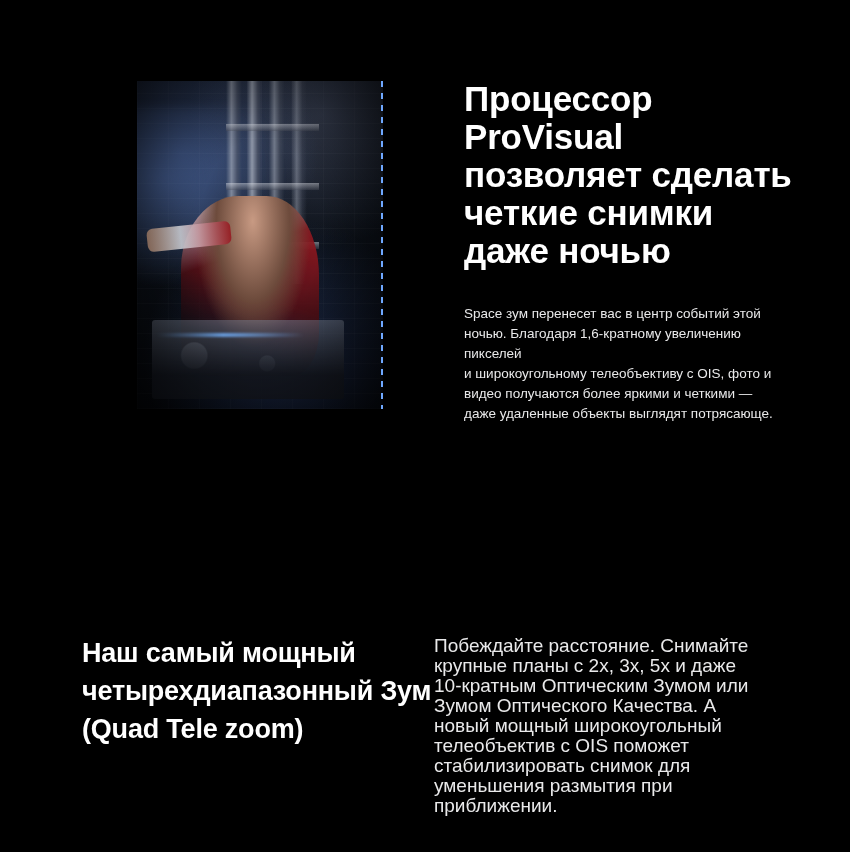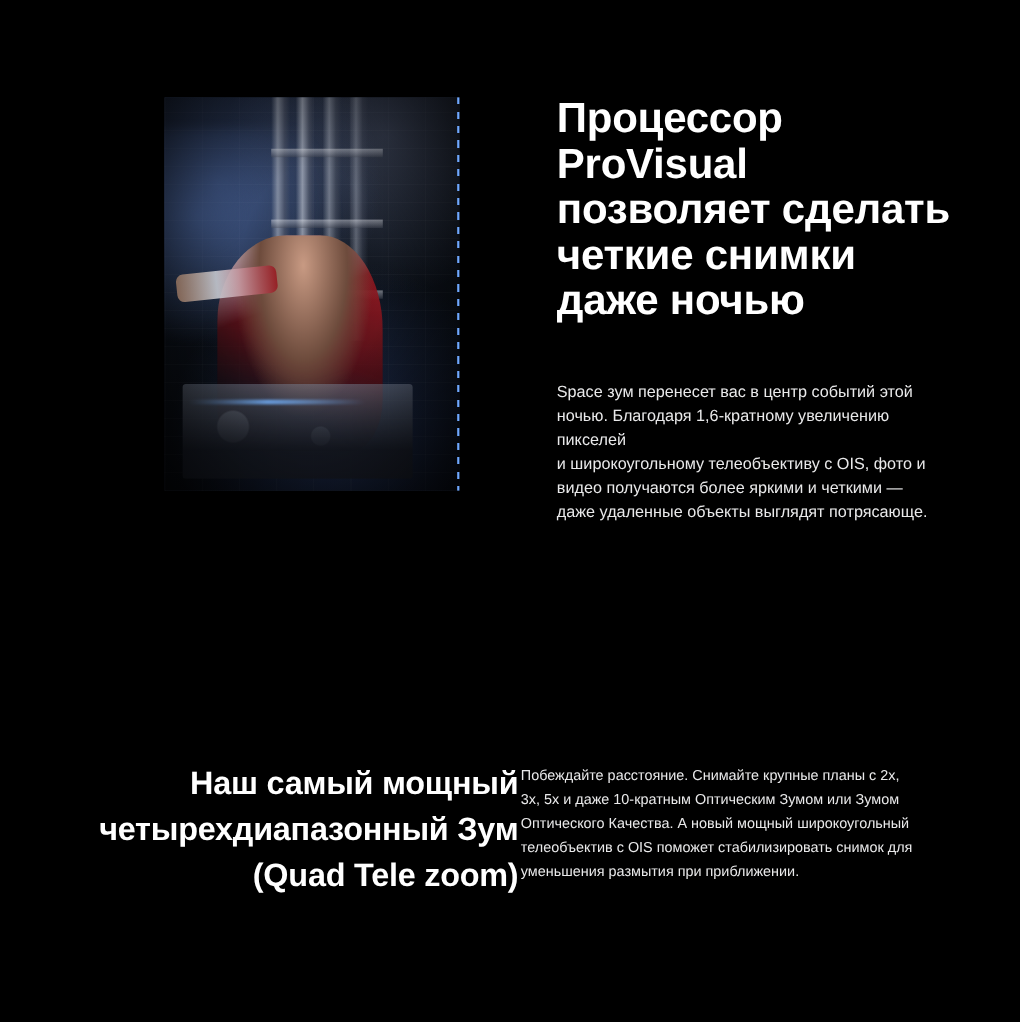--- a/index.html
+++ b/index.html
@@ -161,21 +161,21 @@
     margin: 0;
   }
   .body-copy {
     font-size: 13.5px;
     line-height: 20px;
     color: #e9e9ea;
     margin: 0;
     white-space: pre-line;
   }
   .copy-one .body-copy {
-    margin-top: 47px;
+    margin-top: 34px;
     width: 310px;
   }
 
   
   .section-two {
     position: absolute;
     left: 0;
     top: 626px;
     width: 850px;
   }
@@ -183,28 +183,27 @@
     position: absolute;
     left: 82px;
     top: 8px;
     width: 350px;
     font-weight: 700;
     font-size: 27px;
     line-height: 38px;
     letter-spacing: -0.2px;
     margin: 0;
     color: #ffffff;
-    text-align: right;
   }
   .copy-two {
     position: absolute;
     left: 434px;
     top: 10px;
     width: 334px;
-    font-size: 12px;
+    font-size: 19px;
     line-height: 20px;
     color: #e9e9ea;
     margin: 0;
     white-space: pre-line;
   }
 </style>
 </head>
 <body>
 
 <div class="section-one">

